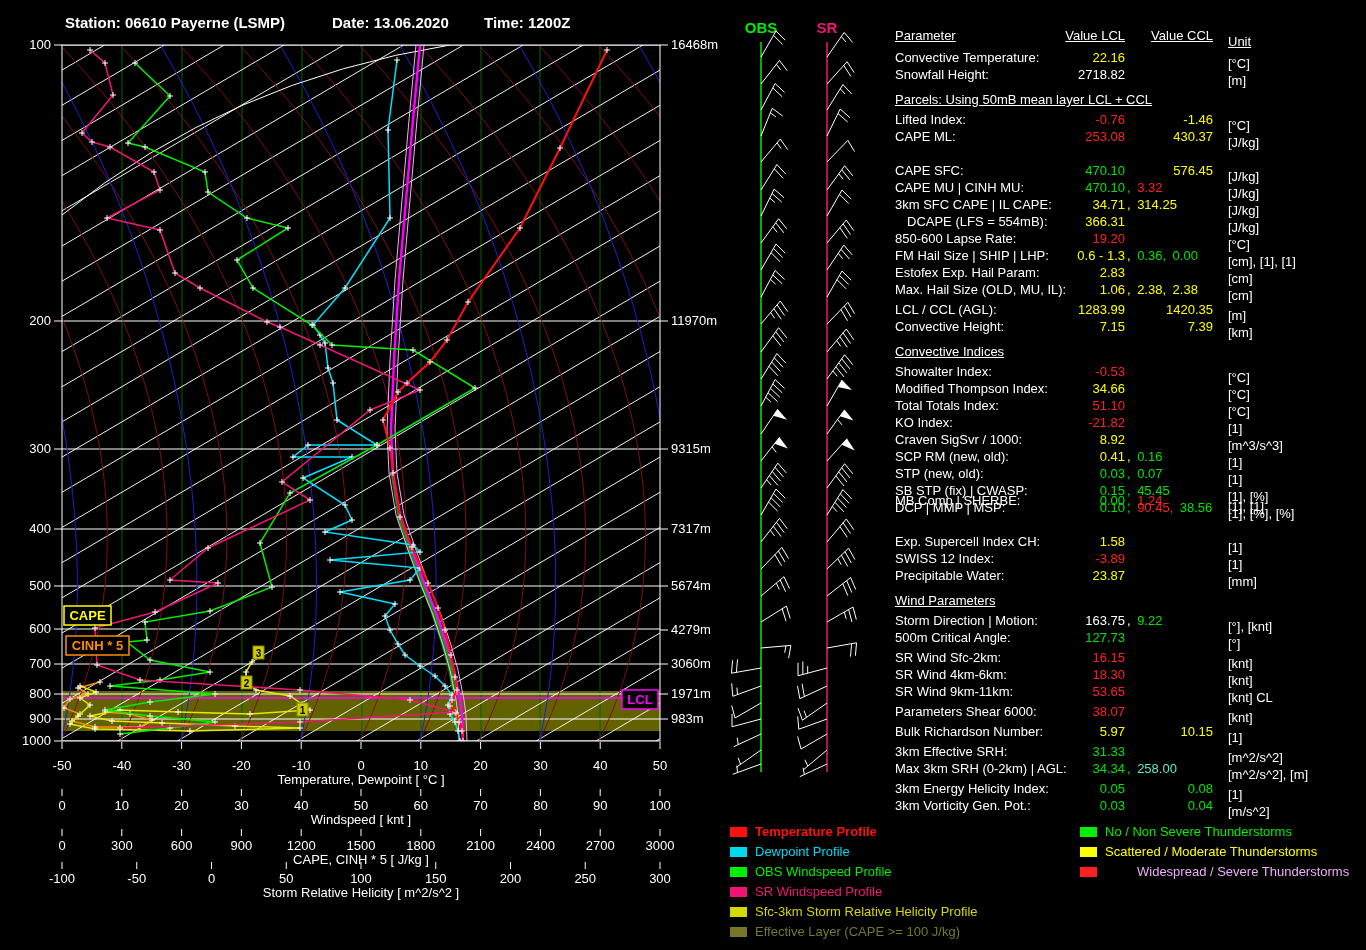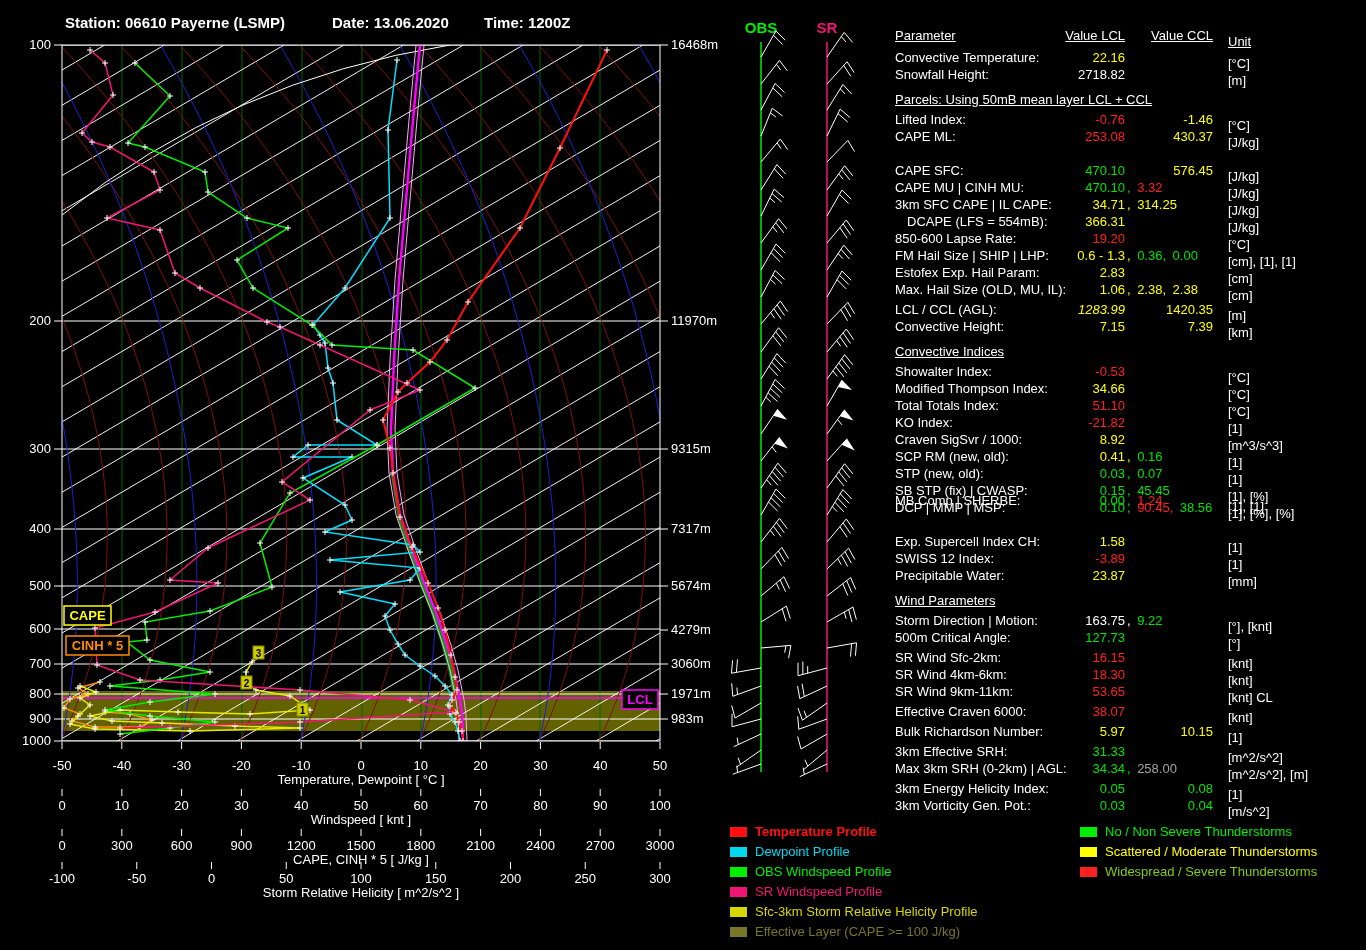--- a/index.html
+++ b/index.html
@@ -1025,21 +1025,21 @@
         <span class="un" style="color: rgb(255, 255, 255);">[cm]</span>
       </div>
       <div class="prow" style="top: 282px;">
         <span class="lab" style="color: rgb(255, 255, 255);">Max. Hail Size (OLD, MU, IL):</span>
         <span class="v1" style="color: rgb(255, 255, 0);">1.06</span>
         <span class="ext"><span class="" style="color: rgb(255, 255, 0);">, </span><span class="" style="color: rgb(255, 255, 0);">2.38</span><span class="" style="color: rgb(255, 255, 0);">, </span><span class="" style="color: rgb(255, 255, 0);">2.38</span></span>
         <span class="un" style="color: rgb(255, 255, 255);">[cm]</span>
       </div>
       <div class="prow" style="top: 302px;">
         <span class="lab" style="color: rgb(255, 255, 255);">LCL / CCL (AGL):</span>
-        <span class="v1" style="color: rgb(255, 255, 0); font-style: italic;">1283.99</span>
+        <span class="v1" style="color: rgb(255, 255, 0);">1283.99</span>
         <span class="v2" style="color: rgb(255, 255, 0);">1420.35</span>
         <span class="un" style="color: rgb(255, 255, 255);">[m]</span>
       </div>
       <div class="prow" style="top: 319px;">
         <span class="lab" style="color: rgb(255, 255, 255);">Convective Height:</span>
         <span class="v1" style="color: rgb(255, 255, 0);">7.15</span>
         <span class="v2" style="color: rgb(255, 255, 0);">7.39</span>
         <span class="un" style="color: rgb(255, 255, 255);">[km]</span>
       </div>
       <div class="prow" style="top: 344px;">
@@ -1138,39 +1138,39 @@
         <span class="lab" style="color: rgb(255, 255, 255);">SR Wind 4km-6km:</span>
         <span class="v1" style="color: rgb(255, 32, 32);">18.30</span>
         <span class="un" style="color: rgb(255, 255, 255);">[knt]</span>
       </div>
       <div class="prow" style="top: 684px;">
         <span class="lab" style="color: rgb(255, 255, 255);">SR Wind 9km-11km:</span>
         <span class="v1" style="color: rgb(255, 32, 32);">53.65</span>
         <span class="un" style="color: rgb(255, 255, 255);">[knt] CL</span>
       </div>
       <div class="prow" style="top: 704px;">
-        <span class="lab" style="color: rgb(255, 255, 255);">Effective Craven 6000:</span>
+        <span class="lab" style="color: rgb(255, 255, 255);">Parameters Shear 6000:</span>
         <span class="v1" style="color: rgb(255, 32, 32);">38.07</span>
         <span class="un" style="color: rgb(255, 255, 255);">[knt]</span>
       </div>
       <div class="prow" style="top: 724px;">
         <span class="lab" style="color: rgb(255, 255, 255);">Bulk Richardson Number:</span>
         <span class="v1" style="color: rgb(255, 255, 0);">5.97</span>
         <span class="v2" style="color: rgb(255, 255, 0);">10.15</span>
         <span class="un" style="color: rgb(255, 255, 255);">[1]</span>
       </div>
       <div class="prow" style="top: 744px;">
         <span class="lab" style="color: rgb(255, 255, 255);">3km Effective SRH:</span>
         <span class="v1" style="color: rgb(0, 228, 0);">31.33</span>
         <span class="un" style="color: rgb(255, 255, 255);">[m^2/s^2]</span>
       </div>
       <div class="prow" style="top: 761px;">
         <span class="lab" style="color: rgb(255, 255, 255);">Max 3km SRH (0-2km) | AGL:</span>
         <span class="v1" style="color: rgb(0, 228, 0);">34.34</span>
-        <span class="ext"><span class="" style="color: rgb(0, 228, 0);">, </span><span class="" style="color: #a3a3a3;">258.00</span></span>
+        <span class="ext"><span class="" style="color: rgb(0, 228, 0);">, </span><span class="" style="color: #5eead4;">258.00</span></span>
         <span class="un" style="color: rgb(255, 255, 255);">[m^2/s^2], [m]</span>
       </div>
       <div class="prow" style="top: 781px;">
         <span class="lab" style="color: rgb(255, 255, 255);">3km Energy Helicity Index:</span>
         <span class="v1" style="color: rgb(0, 228, 0);">0.05</span>
         <span class="v2" style="color: rgb(0, 228, 0);">0.08</span>
         <span class="un" style="color: rgb(255, 255, 255);">[1]</span>
       </div>
       <div class="prow" style="top: 798px;">
         <span class="lab" style="color: rgb(255, 255, 255);">3km Vorticity Gen. Pot.:</span>
@@ -1184,15 +1184,15 @@
       <div class="lrow"><span class="sw" style="background: rgb(255, 16, 16);"></span><span class="lt" style="color: rgb(255, 16, 16); font-weight: bold;">Temperature Profile</span></div>
       <div class="lrow"><span class="sw" style="background: rgb(0, 216, 238);"></span><span class="lt" style="color: rgb(0, 216, 238);">Dewpoint Profile</span></div>
       <div class="lrow"><span class="sw" style="background: rgb(0, 238, 0);"></span><span class="lt" style="color: rgb(0, 238, 0);">OBS Windspeed Profile</span></div>
       <div class="lrow"><span class="sw" style="background: rgb(240, 21, 117);"></span><span class="lt" style="color: rgb(240, 21, 117);">SR Windspeed Profile</span></div>
       <div class="lrow"><span class="sw" style="background: rgb(214, 214, 0);"></span><span class="lt" style="color: rgb(214, 214, 0);">Sfc-3km Storm Relative Helicity Profile</span></div>
       <div class="lrow"><span class="sw" style="background: rgb(119, 119, 42);"></span><span class="lt" style="color: rgb(119, 119, 42);">Effective Layer (CAPE &gt;= 100 J/kg)</span></div>
     </div>
   <div id="legendR" class="legend">
       <div class="lrow"><span class="sw" style="background: rgb(0, 238, 0);"></span><span class="lt" style="color: rgb(0, 238, 0);">No / Non Severe Thunderstorms</span></div>
       <div class="lrow"><span class="sw" style="background: rgb(255, 255, 0);"></span><span class="lt" style="color: rgb(255, 255, 0);">Scattered / Moderate Thunderstorms</span></div>
-      <div class="lrow"><span class="sw" style="background: rgb(255, 32, 32);"></span><span class="lt" style="color: #84cc16;">Widespread / Severe Thunderstorms</span></div>
+      <div class="lrow"><span class="sw" style="background: rgb(255, 32, 32);"></span><span class="lt" style="color: #f0abfc; margin-left: 32px;">Widespread / Severe Thunderstorms</span></div>
     </div>
 </div>
 
 </body></html>

